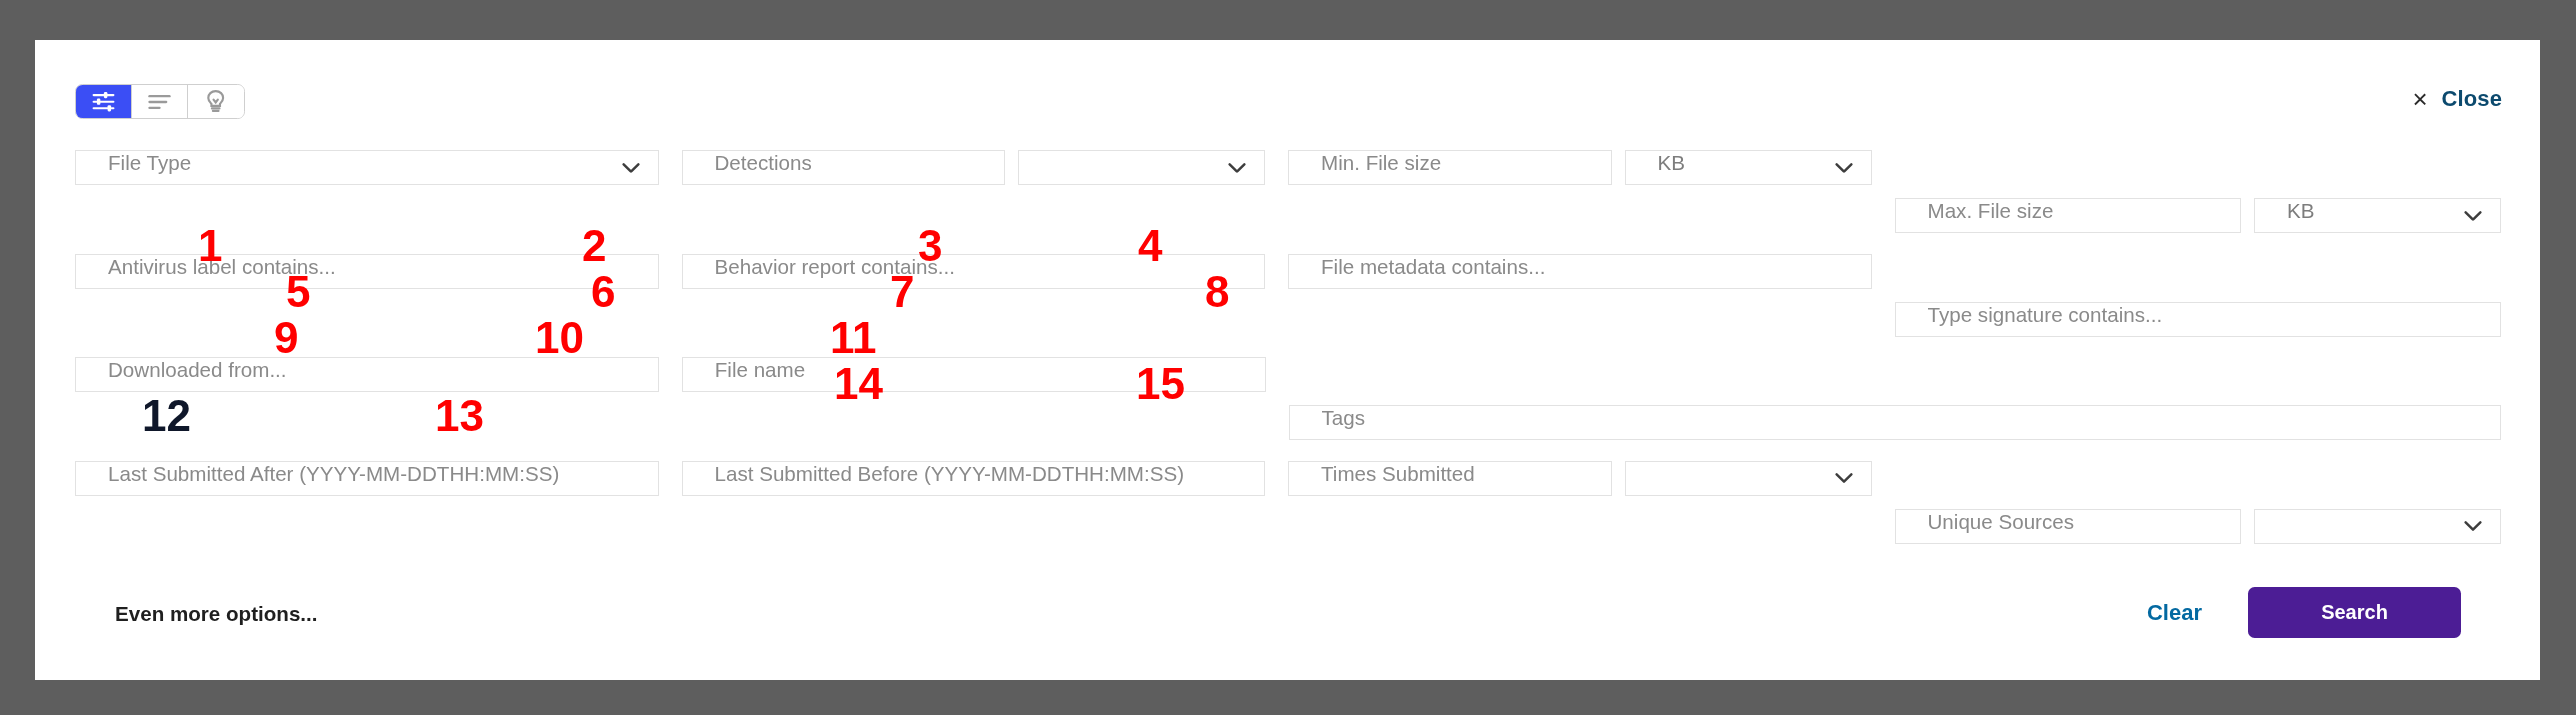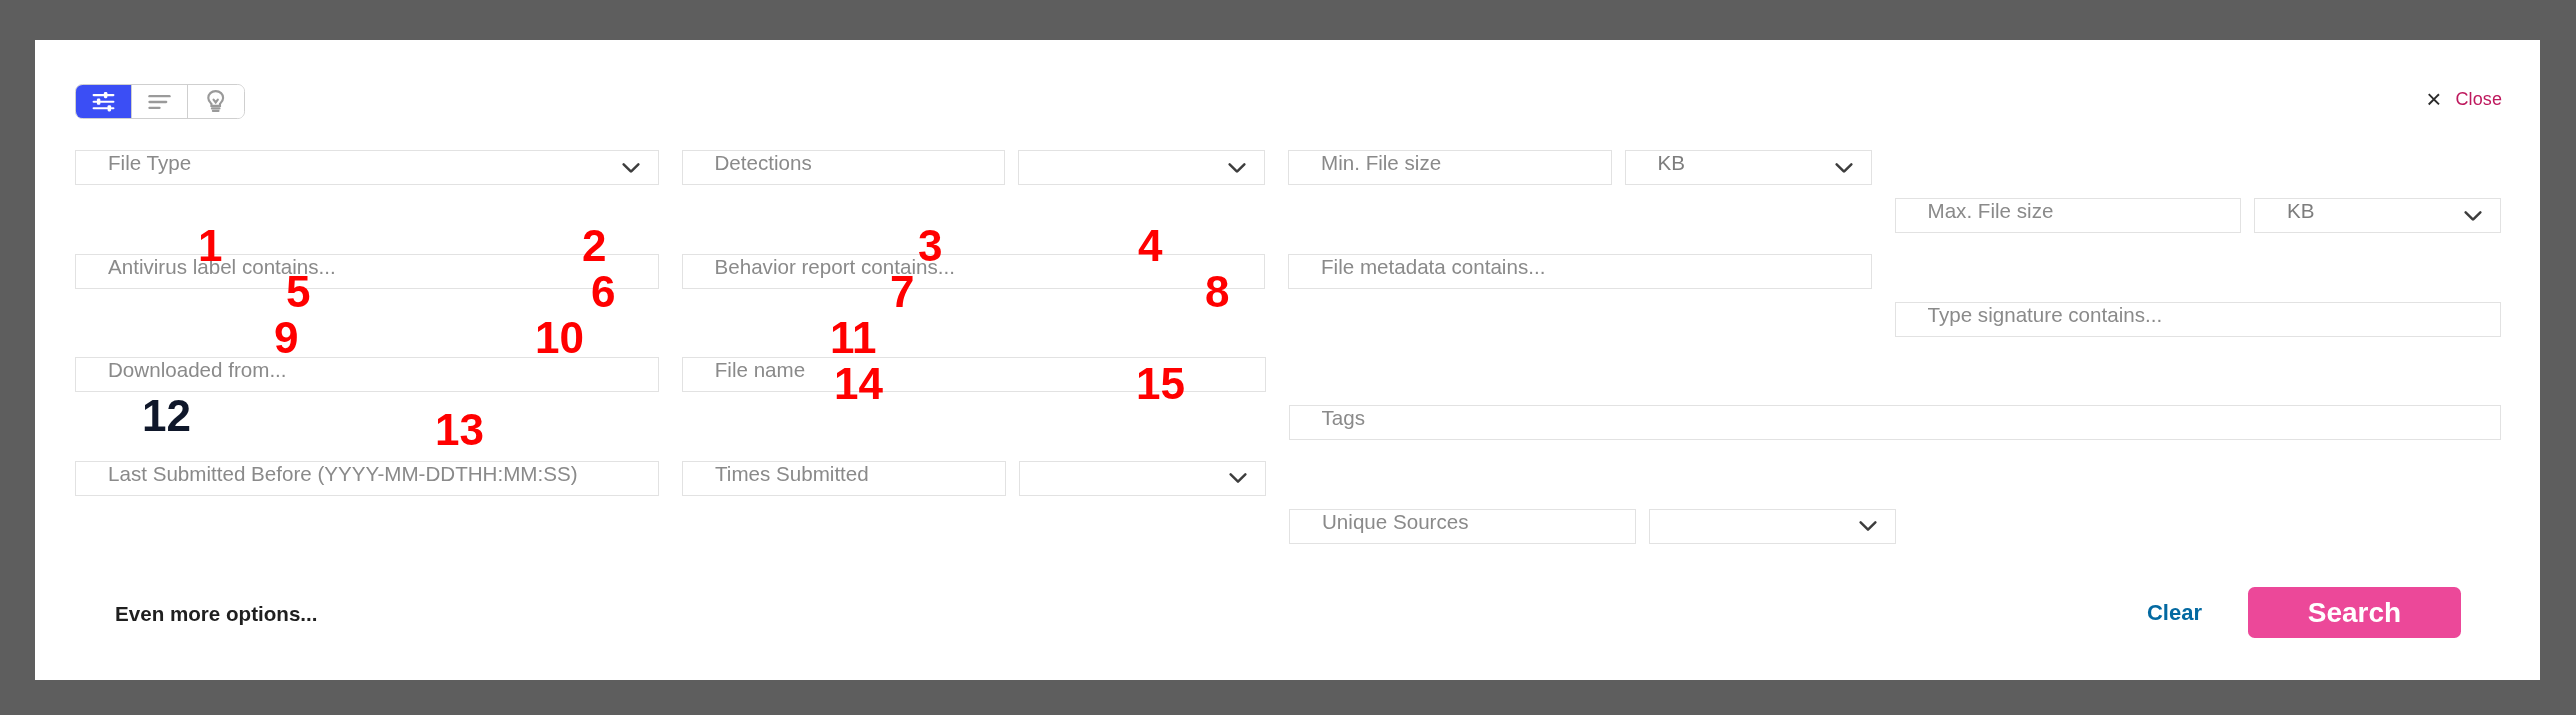--- a/index.html
+++ b/index.html
@@ -78,23 +78,23 @@
     cursor: pointer;
     height: 28px;
   }
   .close-x {
     font-size: 26px;
     line-height: 1;
     color: #2b2b2b;
     font-weight: 400;
   }
   .close-label {
-    font-size: 18px;
-    font-weight: normal;
-    color: #be185d;
+    font-size: 22px;
+    font-weight: bold;
+    color: #0c4a6e;
     letter-spacing: 0.1px;
   }
 
   
   .form {
     position: absolute;
     left: 40px;
     top: 110px;
     width: 2426px;
   }
@@ -173,23 +173,23 @@
     gap: 33px;
   }
   .clear-btn {
     font-size: 22px;
     font-weight: bold;
     color: #0369a1;
     cursor: pointer;
     padding: 8.2px 13px;
   }
   .search-btn {
-    background: #ec4899;
+    background: #4c1d95;
     color: #ffffff;
-    font-size: 28px;
+    font-size: 20px;
     font-weight: bold;
     border: none;
     border-radius: 6.6px;
     width: 213px;
     height: 51px;
     cursor: pointer;
     font-family: "Liberation Sans", sans-serif;
   }
 
   
@@ -341,20 +341,25 @@
         <div class="quad wide">
           <div class="field">
             <span class="ph">Tags</span>
           </div>
         </div>
       </div>
 
       <div class="row">
         <div class="quad">
           <div class="field">
+            <span class="ph">Last Submitted After (YYYY-MM-DDTHH:MM:SS)</span>
+          </div>
+        </div>
+        <div class="quad">
+          <div class="field">
             <span class="ph">Last Submitted Before (YYYY-MM-DDTHH:MM:SS)</span>
           </div>
         </div>
         <div class="quad">
           <div class="field grow">
             <span class="ph">Times Submitted</span>
           </div>
           <div class="field sel">
             <span class="ph val"></span>
             <svg class="chev" viewBox="0 0 22 13">
@@ -391,20 +396,20 @@
         <span class="anno" style="left: 883px; top: 184px; color: rgb(255, 0, 0);">3</span>
         <span class="anno" style="left: 1103px; top: 184px; color: rgb(255, 0, 0);">4</span>
         <span class="anno" style="left: 251px; top: 230px; color: rgb(255, 0, 0);">5</span>
         <span class="anno" style="left: 556px; top: 230px; color: rgb(255, 0, 0);">6</span>
         <span class="anno" style="left: 855px; top: 230px; color: rgb(255, 0, 0);">7</span>
         <span class="anno" style="left: 1170px; top: 230px; color: rgb(255, 0, 0);">8</span>
         <span class="anno" style="left: 239px; top: 276px; color: rgb(255, 0, 0);">9</span>
         <span class="anno" style="left: 500px; top: 276px; color: rgb(255, 0, 0);">10</span>
         <span class="anno" style="left: 795px; top: 276px; color: rgb(255, 0, 0);">11</span>
         <span class="anno" style="left: 107px; top: 354px; color: #0f172a;">12</span>
-        <span class="anno" style="left: 400px; top: 354px; color: rgb(255, 0, 0); margin-top: 14px;">13</span>
+        <span class="anno" style="left: 400px; top: 354px; color: rgb(255, 0, 0);">13</span>
         <span class="anno" style="left: 799px; top: 322px; color: rgb(255, 0, 0);">14</span>
         <span class="anno" style="left: 1101px; top: 322px; color: rgb(255, 0, 0);">15</span>
       </div>
 
   </div>
 </div>
 
 
 </body></html>

